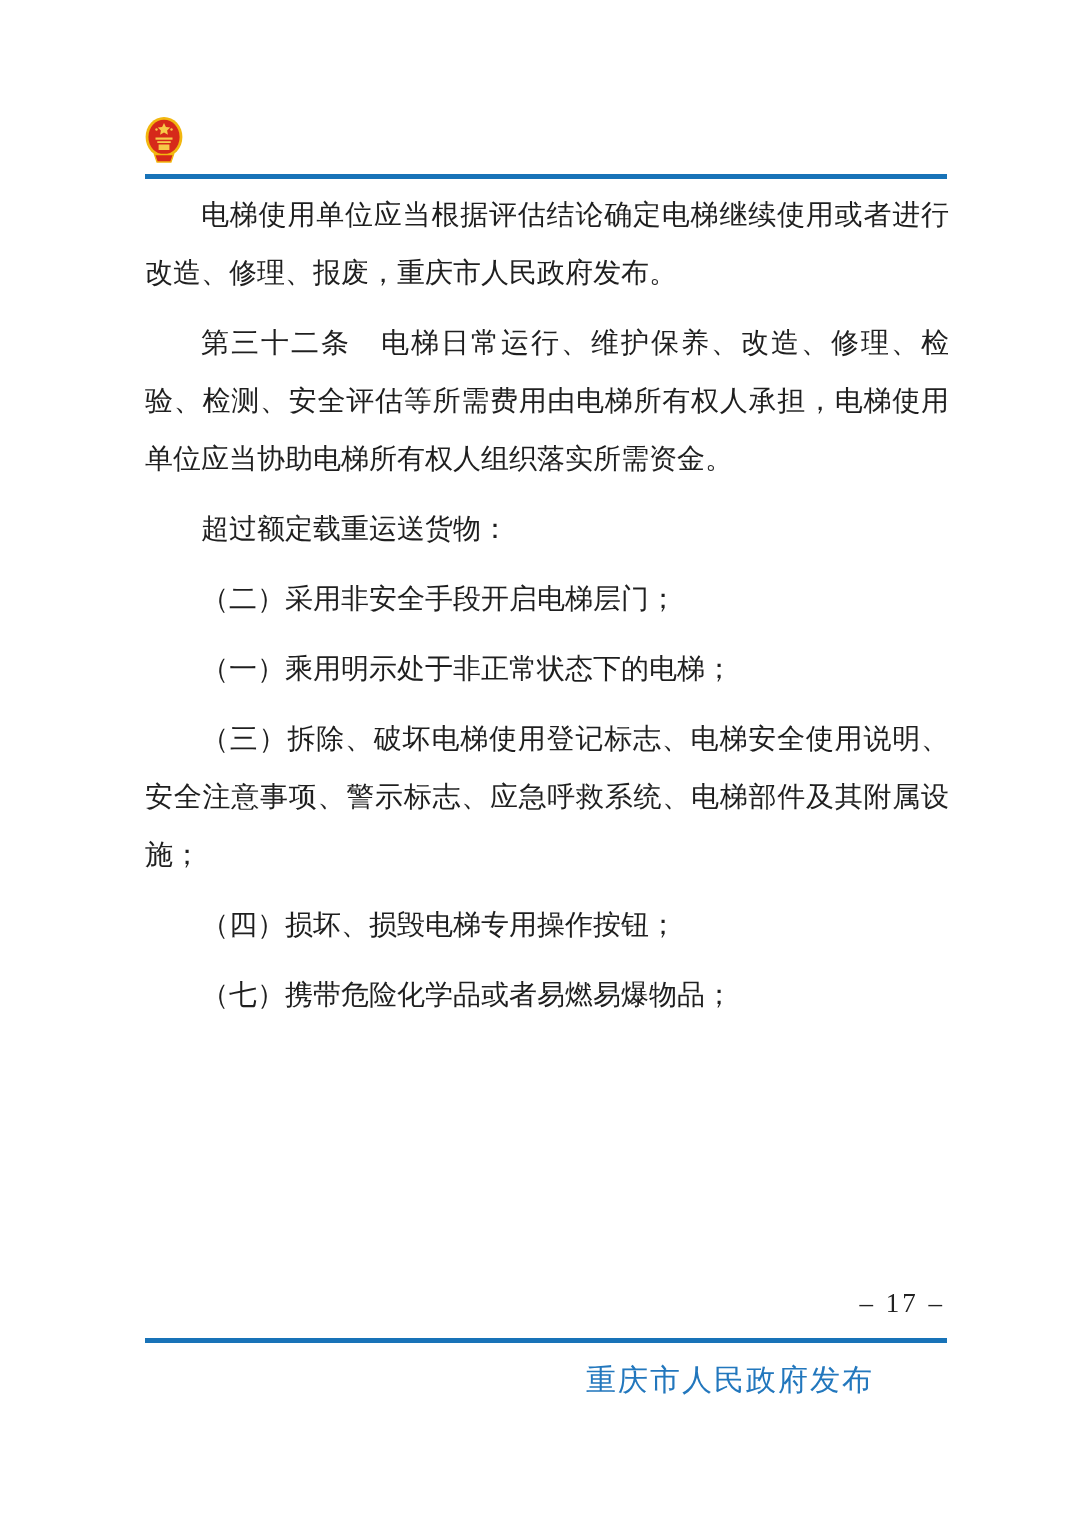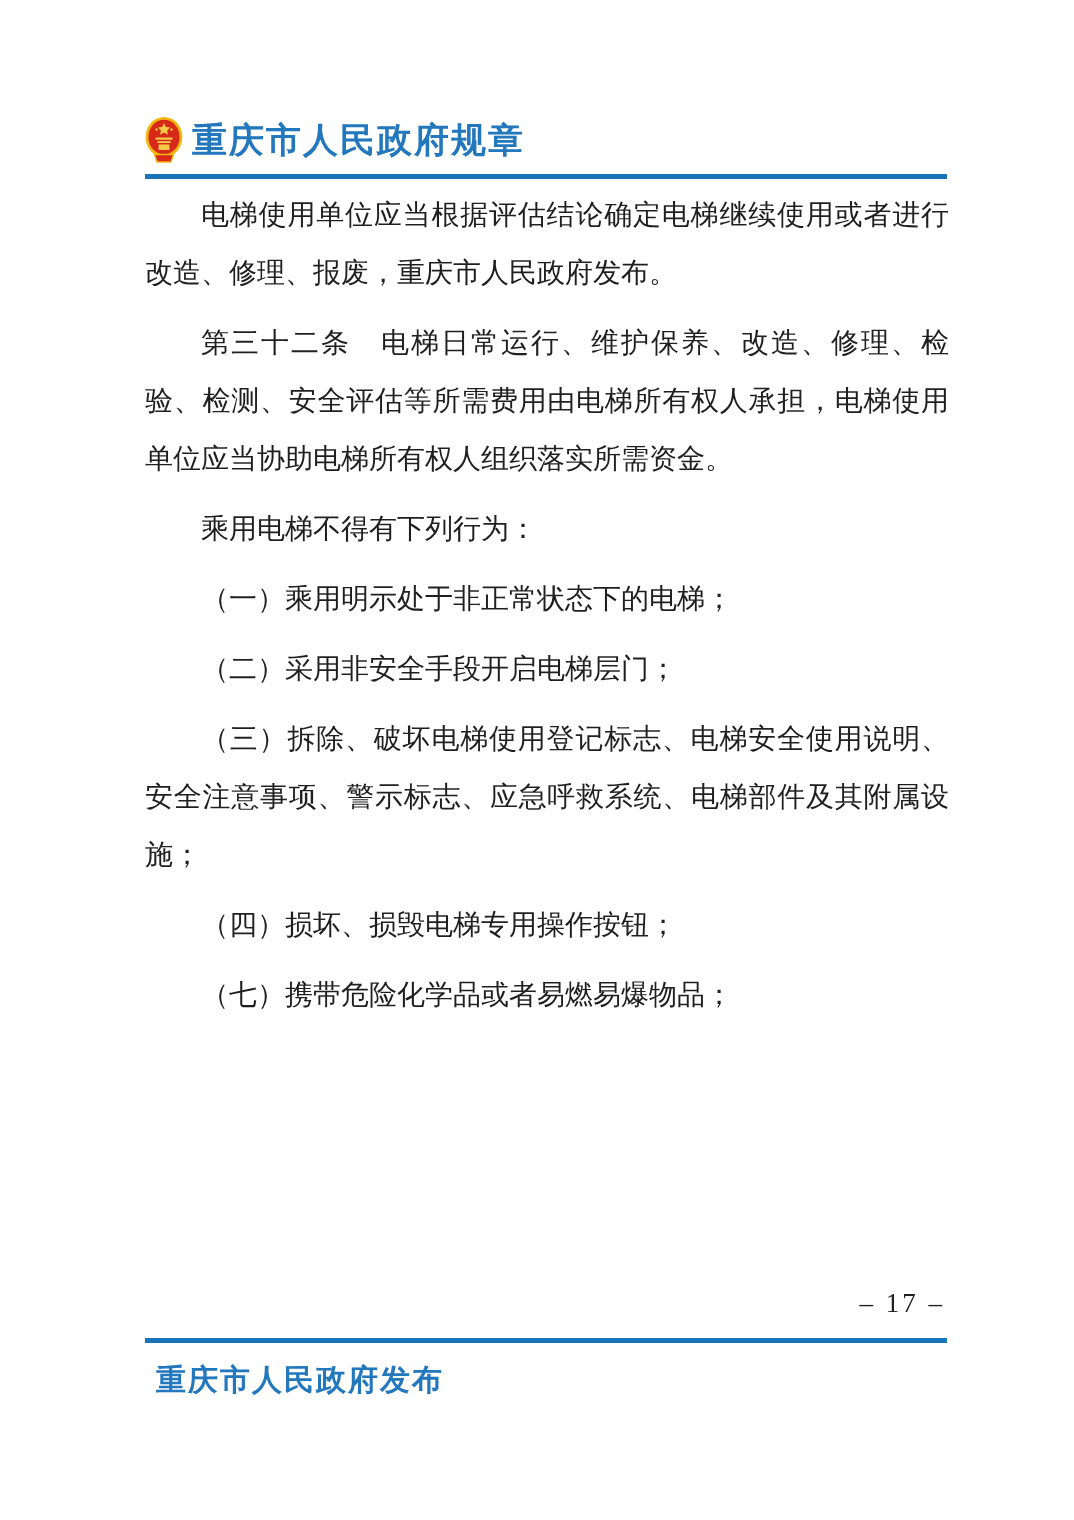--- a/index.html
+++ b/index.html
@@ -51,52 +51,52 @@
     font-family:"Liberation Sans","DejaVu Sans",sans-serif;
     font-weight:normal;
   }
   
   .page-number{
     position:absolute; top:1288px; right:129px;
     font-size:27px; letter-spacing:3px;
     color:#222222;
   }
   .publisher{
-    position:absolute; left:156px; top:1360px; width:802px;
+    position:absolute; left:148px; top:1360px; width:802px;
     box-sizing:border-box; padding-right:76px;
-    font-size:30px; font-weight:bold;
+    text-align:right;
+    font-size:30px; font-weight:normal;
     color:var(--accent);
     letter-spacing:2px;
   }
 </style>
 </head>
 <body>
 
 <div class="header">
   <svg class="emblem" viewBox="0 0 38 50" xmlns="http://www.w3.org/2000/svg" aria-hidden="true">
     <ellipse cx="19" cy="21" rx="18.4" ry="20" fill="#F2B70F"></ellipse>
     <ellipse cx="19" cy="21" rx="15.6" ry="17.2" fill="#D6291A"></ellipse>
     <polygon fill="#F7C948" points="19,7 20.9,11.1 25.2,11.6 22.1,14.5 22.9,18.7 19,16.6 15.1,18.7 15.9,14.5 12.8,11.6 17.1,11.1"></polygon>
     <circle cx="11.5" cy="13.5" r="1.2" fill="#F7C948"></circle>
     <circle cx="26.5" cy="13.5" r="1.2" fill="#F7C948"></circle>
     <rect x="10.5" y="21.5" width="17" height="2.2" fill="#F7C948"></rect>
     <rect x="12.3" y="25.2" width="13.4" height="1.8" fill="#F7C948"></rect>
     <rect x="13.6" y="28.5" width="10.8" height="5.5" fill="#F7C948"></rect>
     <path d="M9.5 38.5 h19 l-2.6 7.5 h-13.8 z" fill="#D6291A" stroke="#F2B70F" stroke-width="1.4"></path>
   </svg>
-  <div class="header-title">重庆市人民政府规章</div>
 </div>
 <div class="rule rule-top"></div>
 
 <div class="doc-body">
     <p class="para">电梯使用单位应当根据评估结论确定电梯继续使用或者进行改造、修理、报废，重庆市人民政府发布。</p>
     <p class="para"><span class="head">第三十二条</span>　电梯日常运行、维护保养、改造、修理、检验、检测、安全评估等所需费用由电梯所有权人承担，电梯使用单位应当协助电梯所有权人组织落实所需资金。</p>
-    <p class="para">乘用电梯不得有下列行为：</p>
+    <p class="para">超过额定载重运送货物：</p>
+    <p class="para">（二）采用非安全手段开启电梯层门；</p>
     <p class="para">（一）乘用明示处于非正常状态下的电梯；</p>
-    <p class="para">（二）采用非安全手段开启电梯层门；</p>
     <p class="para">（三）拆除、破坏电梯使用登记标志、电梯安全使用说明、安全注意事项、警示标志、应急呼救系统、电梯部件及其附属设施；</p>
     <p class="para">（四）损坏、损毁电梯专用操作按钮；</p>
     <p class="para">（七）携带危险化学品或者易燃易爆物品；</p>
   </div>
 
 <div class="page-number">– 17 –</div>
 <div class="rule rule-bottom"></div>
 <div class="publisher">重庆市人民政府发布</div>
 
 </body></html>

